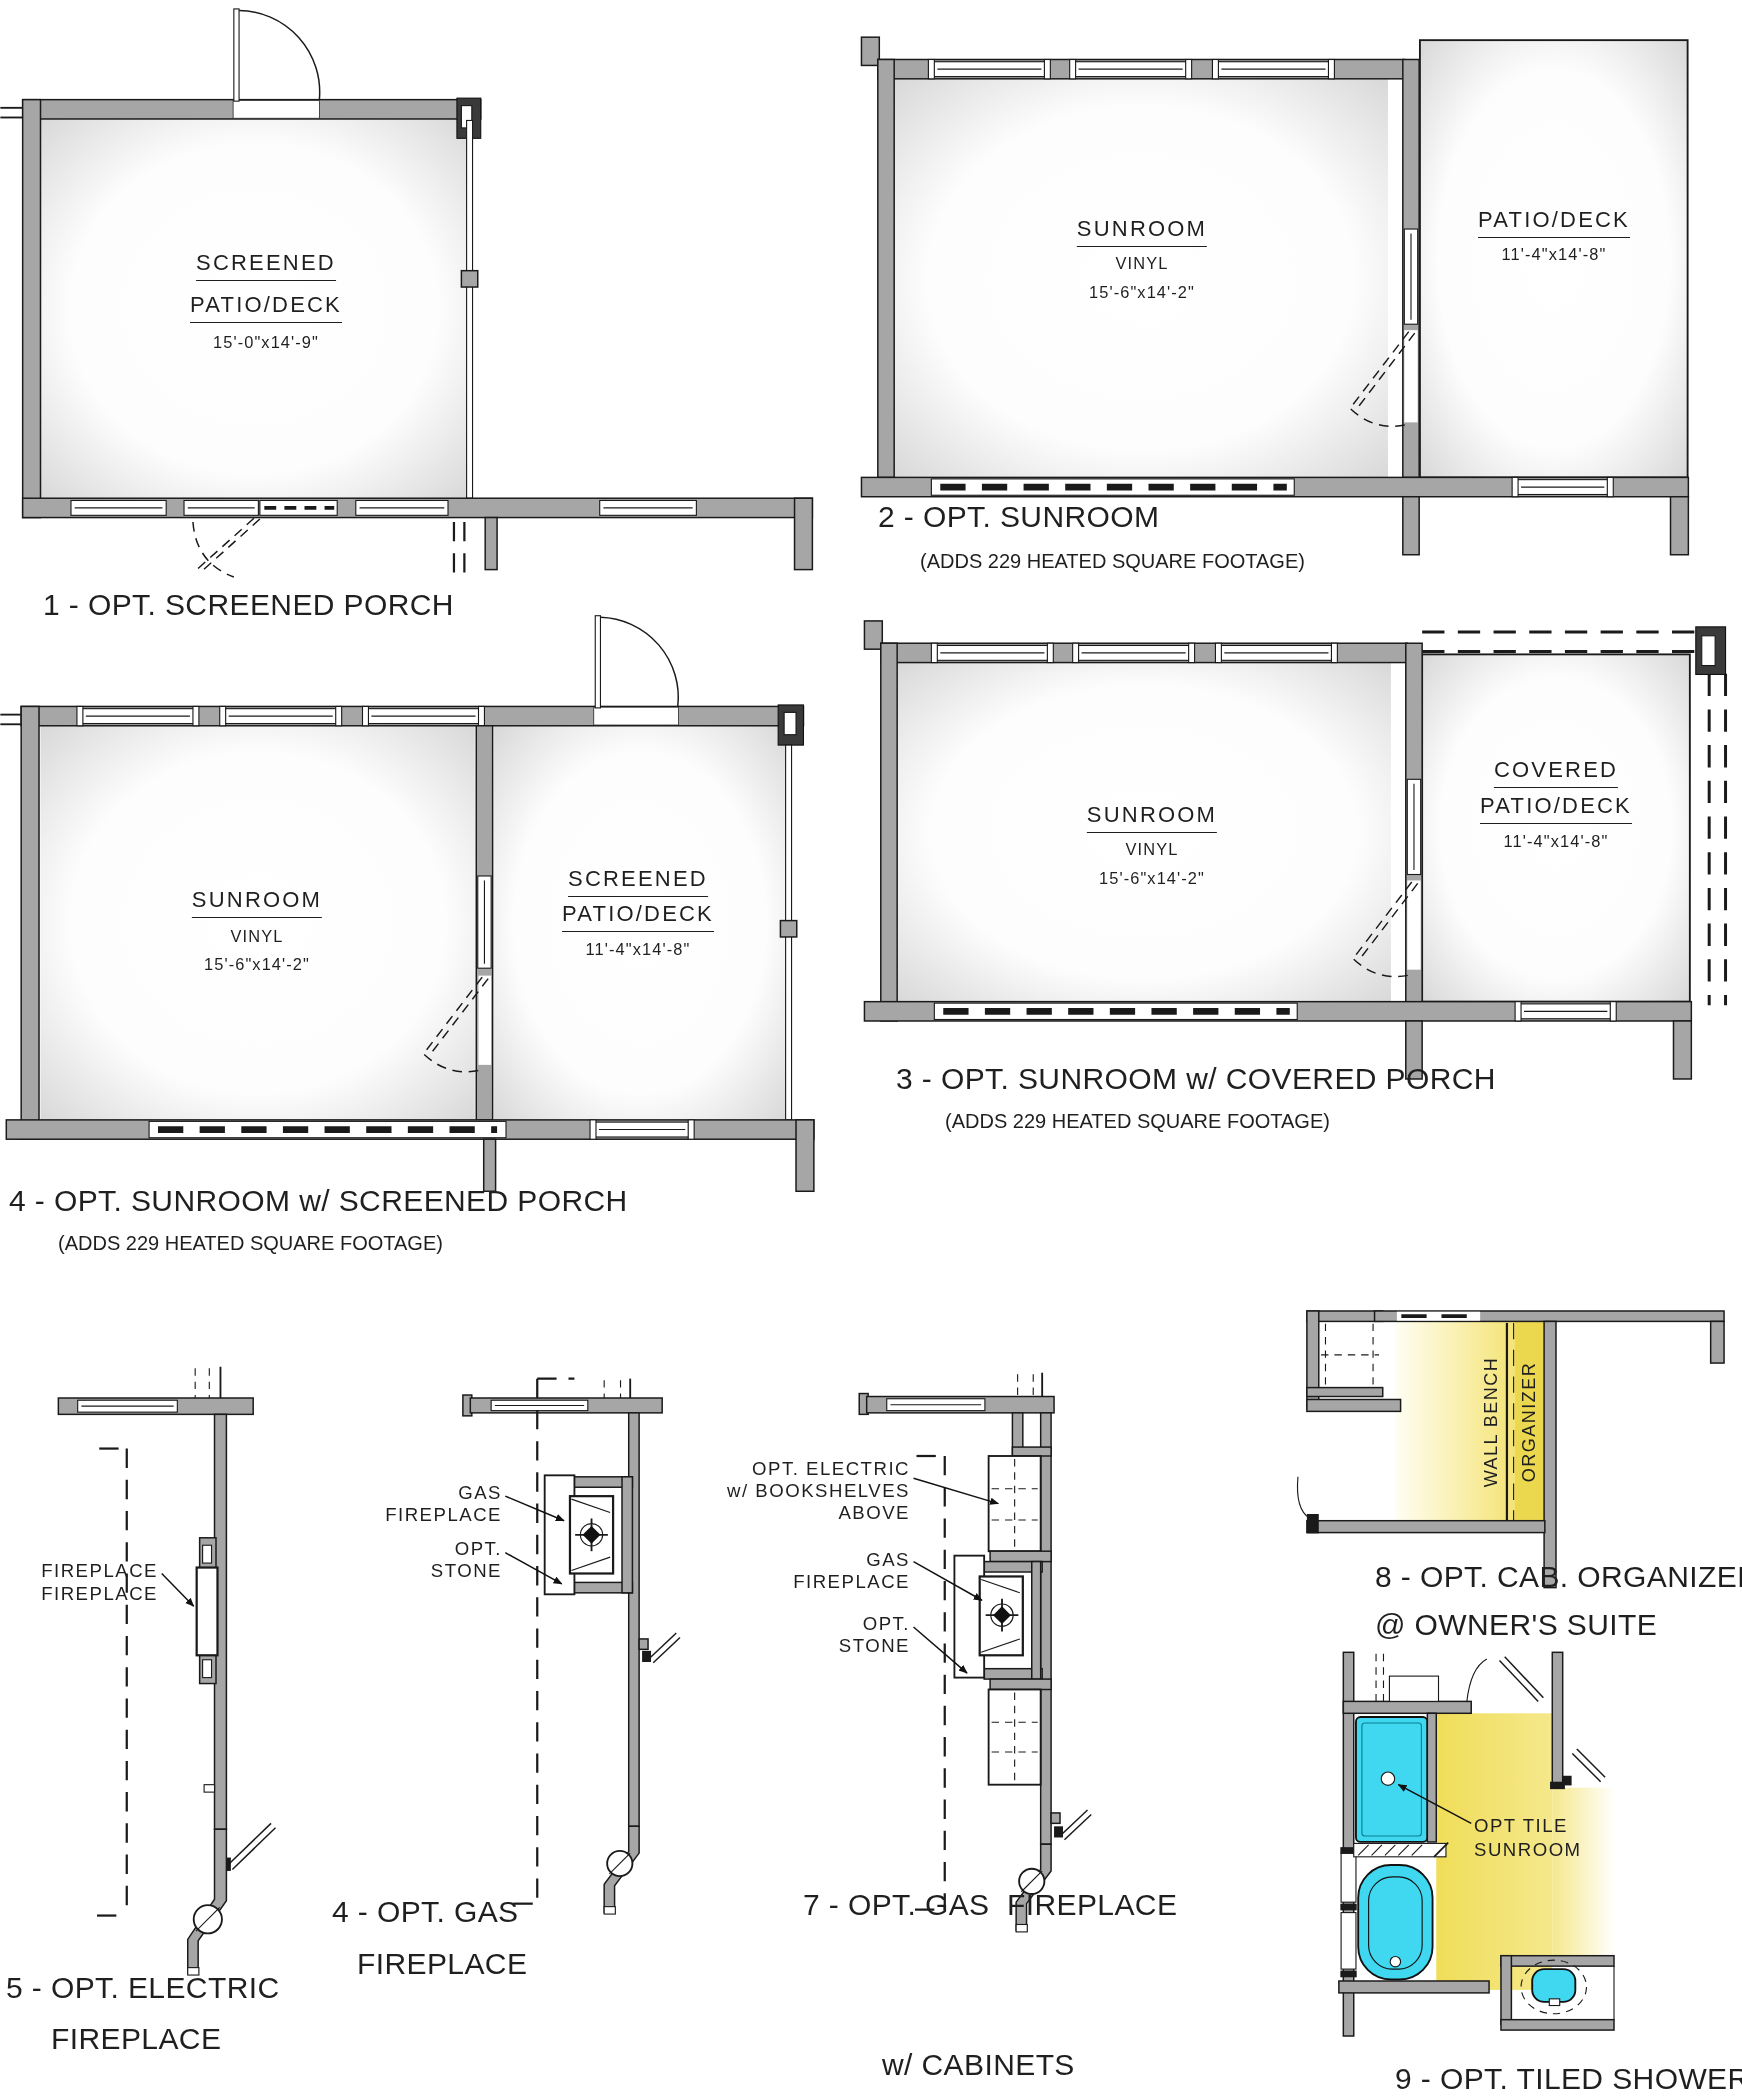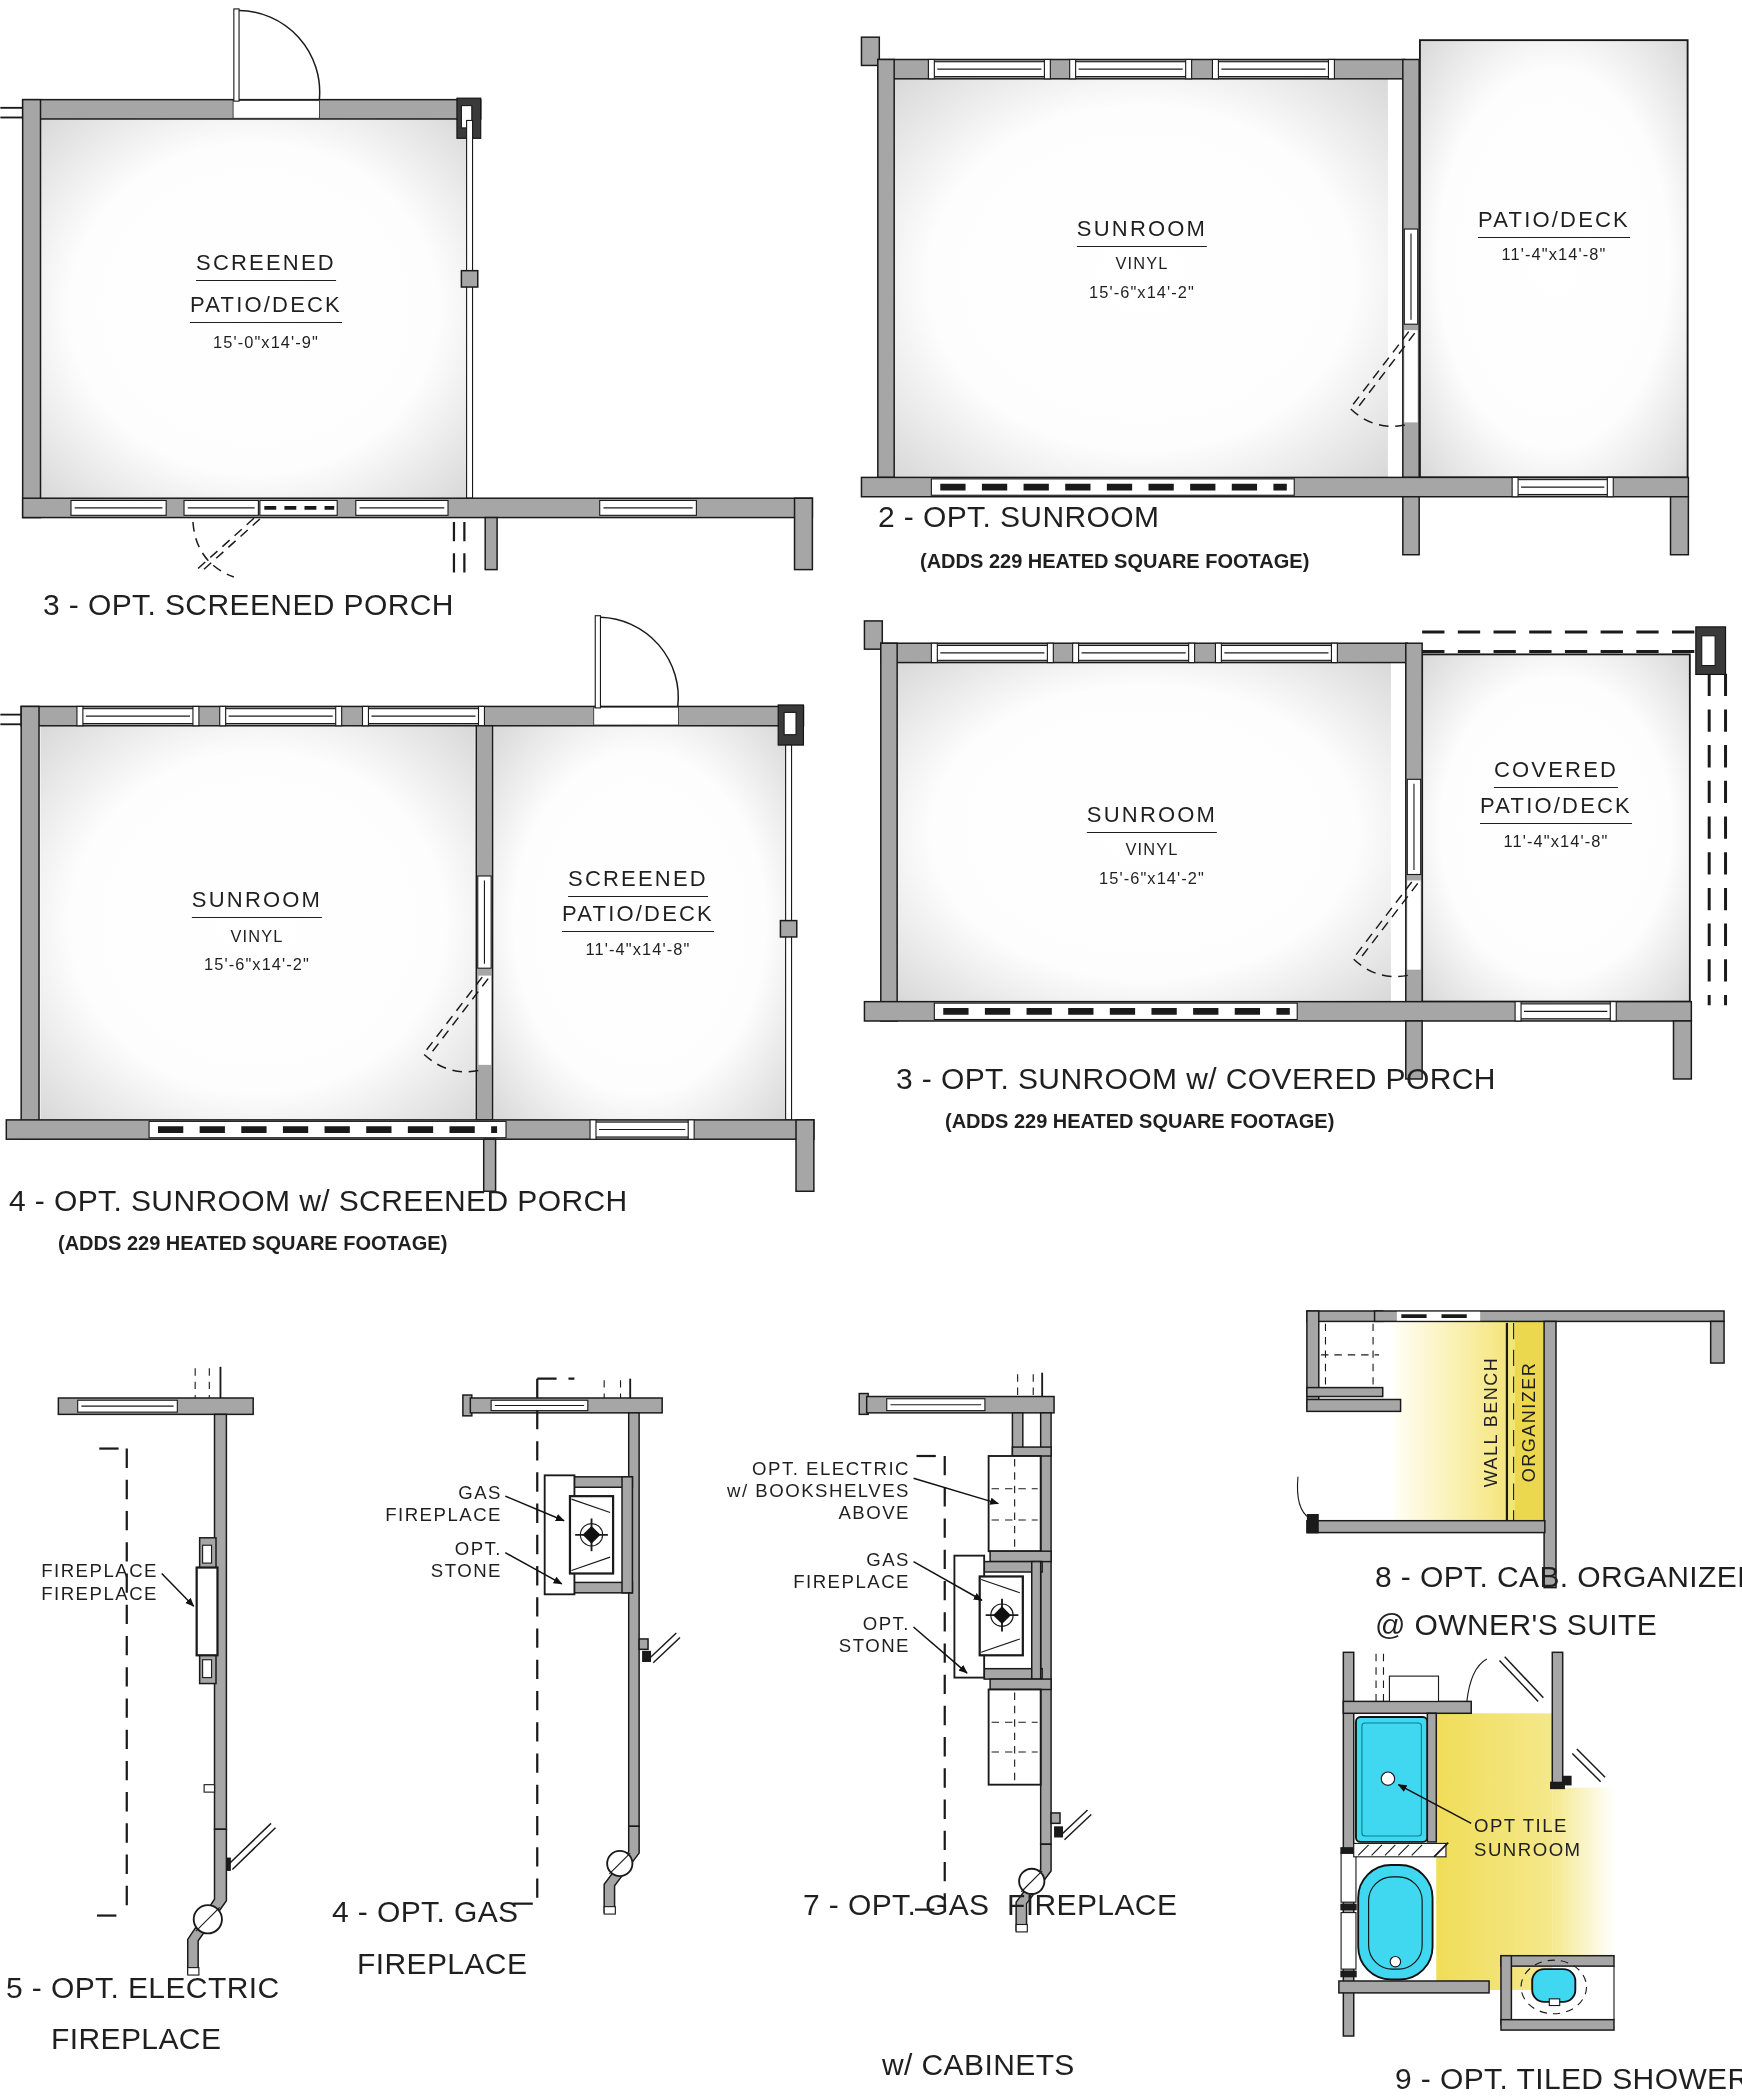--- a/index.html
+++ b/index.html
@@ -23,21 +23,21 @@
   .dashRoof{stroke:#1a1a1a;stroke-width:4;stroke-dasharray:30 18;fill:none}
   .dashDoor{stroke:#1a1a1a;stroke-width:2;stroke-dasharray:13 9;fill:none}
   .dashFine{stroke:#1a1a1a;stroke-width:1.5;stroke-dasharray:10 8;fill:none}
   .cyan{fill:#3fd8f0;stroke:#111;stroke-width:2.5}
   .lead{stroke:#111;stroke-width:2;fill:none;marker-end:url(#ah)}
   .winh rect,.winv rect{fill:#fff;stroke:#1a1a1a;stroke-width:1.5}
   .winh line,.winv line{stroke:#1a1a1a;stroke-width:1.5}
 
   .t{position:absolute;white-space:pre;color:#1f1f1f}
   .cap{font-weight:400;font-size:30px;letter-spacing:0.4px}
-  .note{font-weight:700;font-size:20px}
+  .note{font-weight:400;font-size:20px}
   .r1{font-size:22px;letter-spacing:2.2px}
   .r2{font-size:16.4px;letter-spacing:1.1px}
   .ann{font-size:18.6px;letter-spacing:1.5px;line-height:1.15}
   .ctr{transform:translateX(-50%)}
   .rt{transform:translateX(-100%)}
   .u{border-bottom:1.5px solid #1f1f1f;padding-bottom:3.7px}
   .vert{transform:translate(-50%,-50%) rotate(-90deg);font-size:18px;letter-spacing:1.5px}
 </style>
 </head>
 <body>
@@ -468,21 +468,21 @@
       <rect class="white" x="2083" y="2688" width="14" height="9"></rect>
       <rect class="wall" x="2018" y="2716" width="152" height="14"></rect>
     </g>
     <line class="lead" x1="1978" y1="2452" x2="1880" y2="2400"></line>
   </g>
 </svg>
 
 <div class="t r1 u ctr" style="left:266px;top:250px">SCREENED</div>
 <div class="t r1 u ctr" style="left:266px;top:292px">PATIO/DECK</div>
 <div class="t r2 ctr" style="left:266px;top:333px">15'-0"x14'-9"</div>
-<div class="t cap" style="left:43px;top:588px">3 - OPT. SCREENED PORCH</div>
+<div class="t cap" style="left:43px;top:588px">1 - OPT. SCREENED PORCH</div>
 
 <div class="t r1 u ctr" style="left:1142px;top:216px">SUNROOM</div>
 <div class="t r2 ctr" style="left:1142px;top:254px">VINYL</div>
 <div class="t r2 ctr" style="left:1142px;top:283px">15'-6"x14'-2"</div>
 <div class="t r1 u ctr" style="left:1554px;top:207px">PATIO/DECK</div>
 <div class="t r2 ctr" style="left:1554px;top:245px">11'-4"x14'-8"</div>
 <div class="t cap" style="left:878px;top:500px">2 - OPT. SUNROOM</div>
 <div class="t note" style="left:920px;top:550px">(ADDS 229 HEATED SQUARE FOOTAGE)</div>
 
 <div class="t r1 u ctr" style="left:1152px;top:802px">SUNROOM</div>

